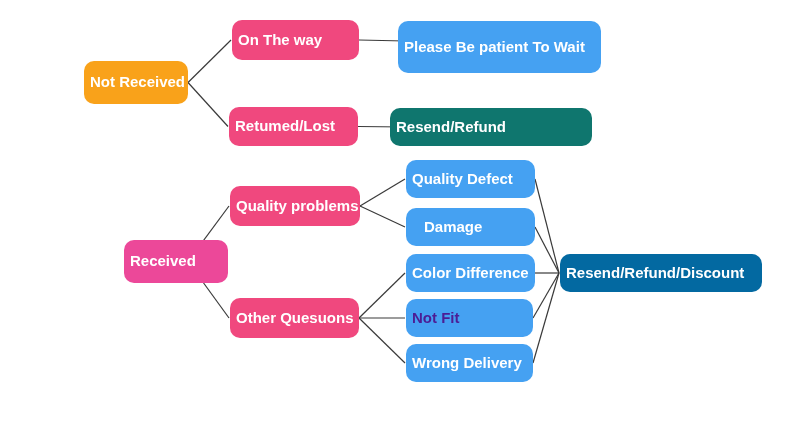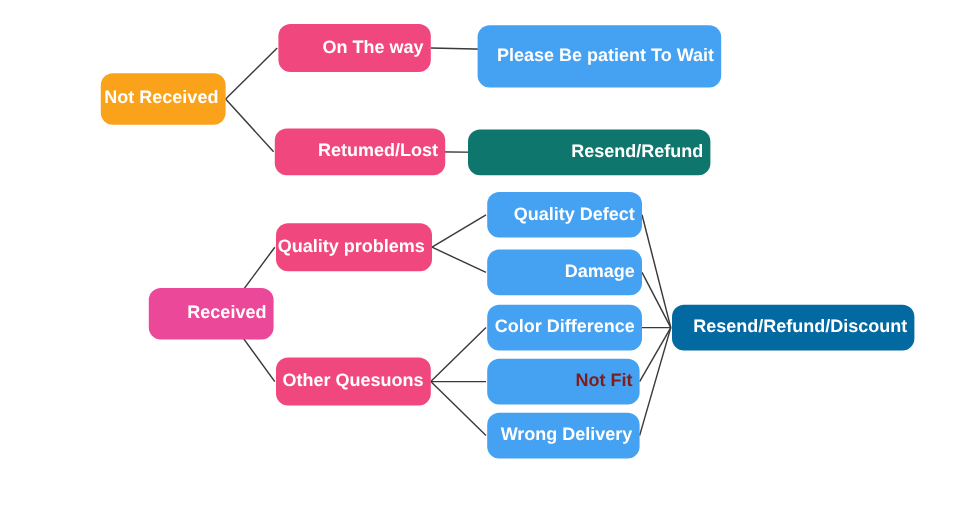--- a/index.html
+++ b/index.html
@@ -21,21 +21,21 @@
     top: 0;
     width: 800px;
     height: 422px;
     z-index: 0;
   }
   .node {
     position: absolute;
     z-index: 1;
     display: flex;
     align-items: center;
-    justify-content: flex-end;
+    justify-content: flex-start;
     border-radius: 10px;
     box-sizing: border-box;
     padding: 2px 6px;
   }
   .node span {
     color: #ffffff;
     font-weight: bold;
     font-size: 15px;
     line-height: 1.1;
     text-align: center;
@@ -67,21 +67,21 @@
   <div id="nodes-layer">
       <div class="node" style="left: 84px; top: 61px; width: 104px; height: 43px; background: rgb(249, 162, 26);">
         <span style="color: rgb(255, 255, 255);">Not Received</span>
       </div>
       <div class="node" style="left: 232px; top: 20px; width: 127px; height: 40px; background: rgb(240, 72, 126);">
         <span style="color: rgb(255, 255, 255);">On The way</span>
       </div>
       <div class="node" style="left: 398px; top: 21px; width: 203px; height: 52px; background: rgb(69, 161, 242);">
         <span style="color: rgb(255, 255, 255);">Please Be patient To Wait</span>
       </div>
-      <div class="node" style="left: 229px; top: 107px; width: 142px; height: 39px; background: rgb(240, 72, 126);">
+      <div class="node" style="left: 229px; top: 107px; width: 129px; height: 39px; background: rgb(240, 72, 126);">
         <span style="color: rgb(255, 255, 255);">Retumed/Lost</span>
       </div>
       <div class="node" style="left: 390px; top: 108px; width: 202px; height: 38px; background: #0f766e;">
         <span style="color: rgb(255, 255, 255);">Resend/Refund</span>
       </div>
       <div class="node" style="left: 84px; top: 240px; width: 104px; height: 43px; background: #ec4899; margin-left: 40px;">
         <span style="color: rgb(255, 255, 255);">Received</span>
       </div>
       <div class="node" style="left: 230px; top: 186px; width: 130px; height: 40px; background: rgb(240, 72, 126);">
         <span style="color: rgb(255, 255, 255);">Quality problems</span>
@@ -92,21 +92,21 @@
       <div class="node" style="left: 406px; top: 208px; width: 129px; height: 38px; background: rgb(69, 161, 242);">
         <span style="color: rgb(255, 255, 255); margin-left: 12px;">Damage</span>
       </div>
       <div class="node" style="left: 230px; top: 298px; width: 129px; height: 40px; background: rgb(240, 72, 126);">
         <span style="color: rgb(255, 255, 255);">Other Quesuons</span>
       </div>
       <div class="node" style="left: 406px; top: 254px; width: 129px; height: 38px; background: rgb(69, 161, 242);">
         <span style="color: rgb(255, 255, 255);">Color Difference</span>
       </div>
       <div class="node" style="left: 406px; top: 299px; width: 127px; height: 38px; background: rgb(69, 161, 242);">
-        <span style="color: #7f1d1d;">Not Fit</span>
+        <span style="color: #4c1d95;">Not Fit</span>
       </div>
       <div class="node" style="left: 406px; top: 344px; width: 127px; height: 38px; background: rgb(69, 161, 242);">
         <span style="color: rgb(255, 255, 255);">Wrong Delivery</span>
       </div>
       <div class="node" style="left: 560px; top: 254px; width: 202px; height: 38px; background: #0369a1;">
         <span style="color: rgb(255, 255, 255);">Resend/Refund/Discount</span>
       </div>
     </div>
 </div>
 

